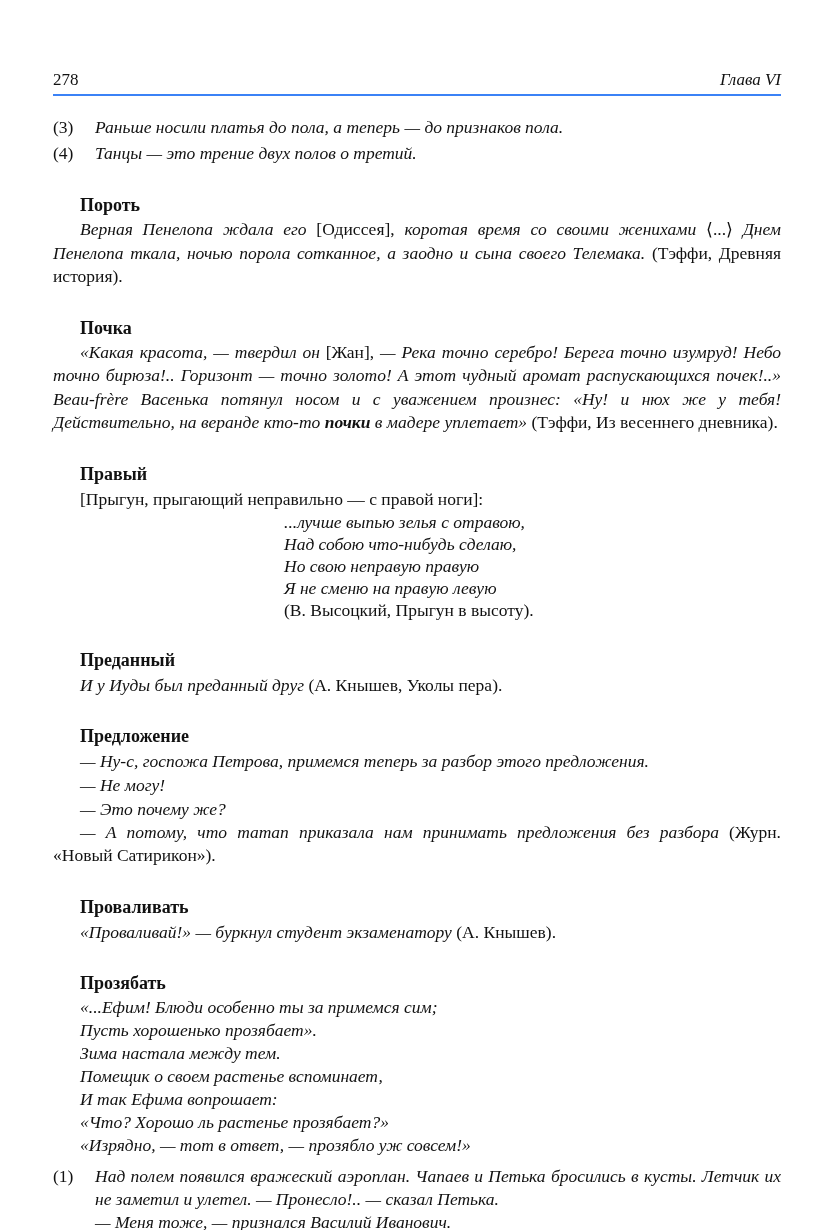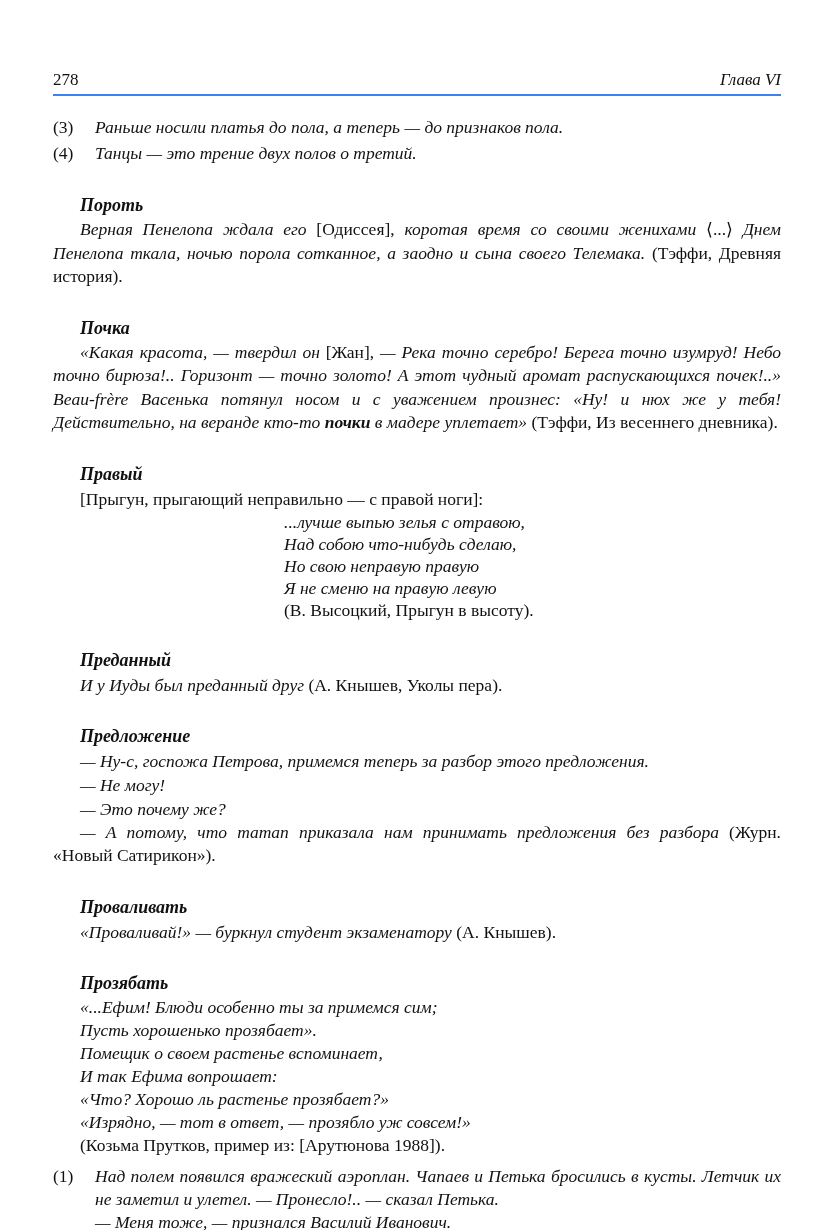--- a/index.html
+++ b/index.html
@@ -15,21 +15,21 @@
       border-bottom: 2px solid #3b82f6;
     }
     .page-number { position: absolute; left: 0; top: 2px; font-size: 17px; }
     .running-head { position: absolute; left: 0; width: 100%; text-align: right; top: 2px; font-style: italic; font-size: 17px; }
     .content { position: absolute; left: 0; top: 114px; width: 728px; }
     .num-item { display: flex; line-height: 26px; }
     .num { width: 42px; flex: none; }
     .it { font-style: italic; }
     .b { font-weight: bold; font-style: italic; }
     .entry { margin-top: 8px; }
-    .headword { font-weight: bold; font-style: italic; padding-left: 27px; line-height: 25px; font-size: 18px; margin-top: 27px; }
+    .headword { font-weight: bold; padding-left: 27px; line-height: 25px; font-size: 18px; margin-top: 27px; }
     .para { text-align: justify; text-align-last: left; line-height: 23.5px; }
     .indent { text-indent: 27px; }
     .sub { padding-left: 27px; line-height: 24px; }
     .poem { padding-left: 231px; line-height: 22px; }
     .poem2 { padding-left: 27px; line-height: 23px; }
     .num-block { display: flex; }
     .num-block .num { width: 42px; line-height: 23px; }
     .num-block .txt { flex: 1; line-height: 23px; text-align: justify; text-align-last: left; }
   </style>
 </head>
@@ -86,25 +86,25 @@
 
     <div class="entry">
       <div class="headword">Проваливать</div>
       <div class="sub"><span class="it">«Проваливай!» — буркнул студент экзаменатору</span><span> (А. Кнышев).</span></div>
     </div>
 
     <div class="entry">
       <div class="headword">Прозябать</div>
       <div class="poem2 it">«...Ефим! Блюди особенно ты за примемся сим;</div>
       <div class="poem2 it">Пусть хорошенько прозябает».</div>
+      <div class="poem2 it">Зима настала между тем.</div>
       <div class="poem2 it">Помещик о своем растенье вспоминает,</div>
       <div class="poem2 it">И так Ефима вопрошает:</div>
       <div class="poem2 it">«Что? Хорошо ль растенье прозябает?»</div>
       <div class="poem2 it">«Изрядно, — тот в ответ, — прозябло уж совсем!»</div>
-      <div class="poem2">(Козьма Прутков, пример из: [Арутюнова 1988]).</div>
     </div>
 
     <div class="entry">
       <div class="num-block">
         <span class="num">(1)</span>
         <div class="txt">
           <div class="it">Над полем появился вражеский аэроплан. Чапаев и Петька бросились в кусты. Летчик их не заметил и улетел. — Пронесло!.. — сказал Петька.</div>
           <div class="it">— Меня тоже, — признался Василий Иванович.</div>
         </div>
       </div>

